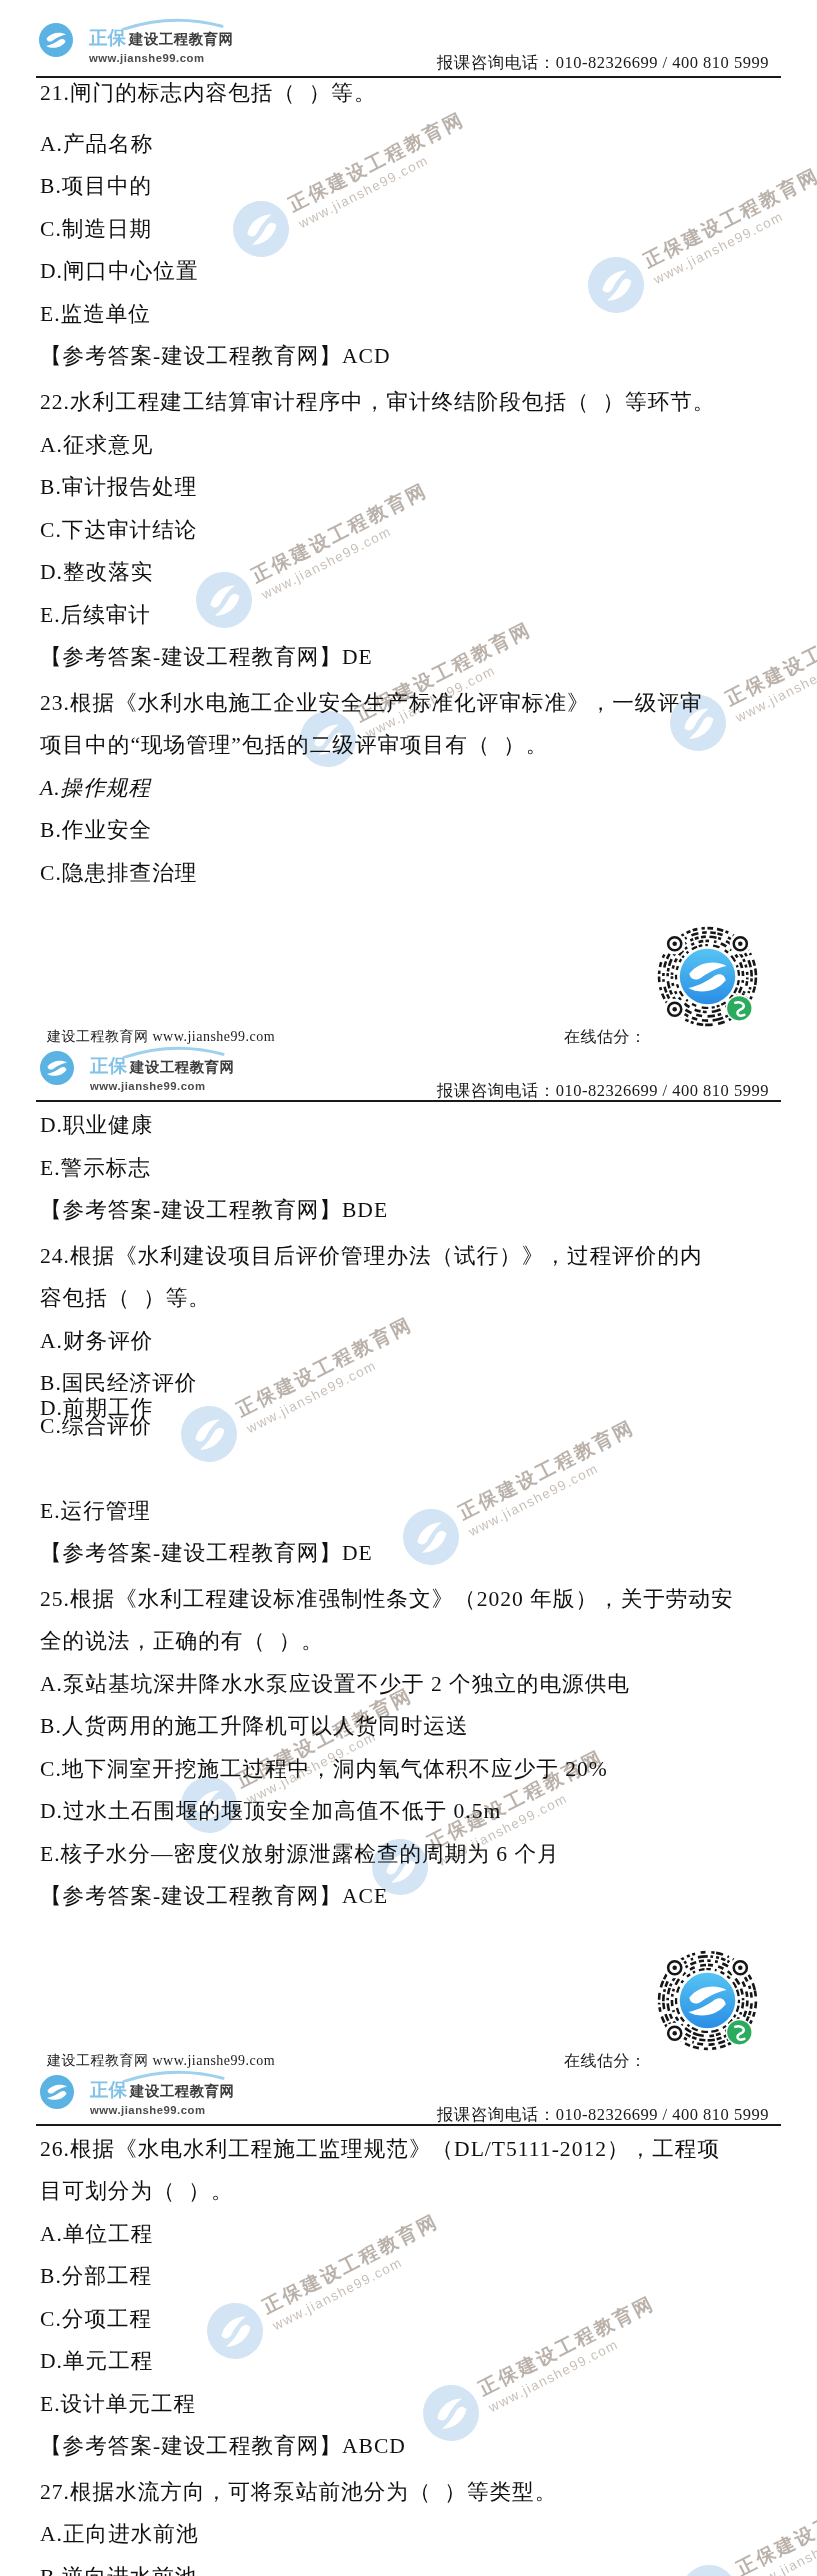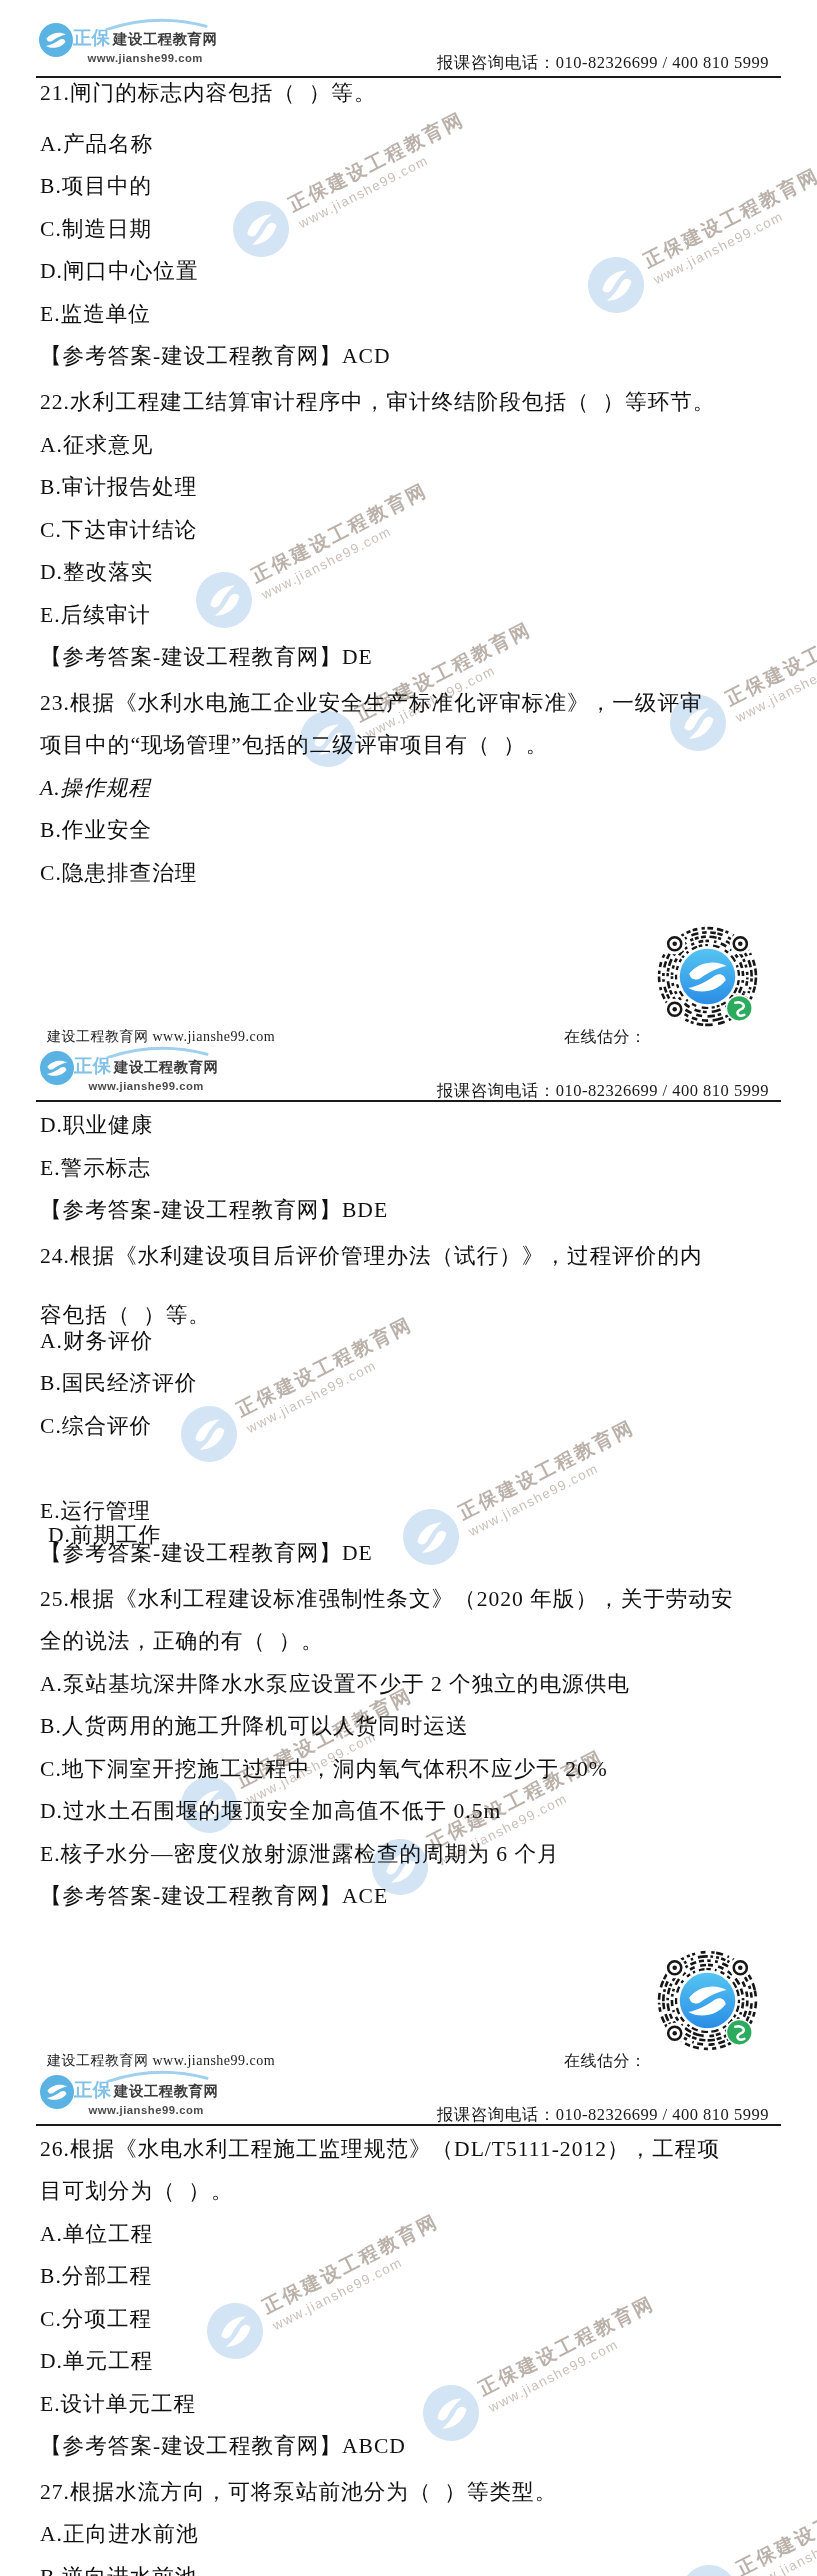--- a/index.html
+++ b/index.html
@@ -1,21 +1,21 @@
 <!DOCTYPE html>
 <html style="font-size:8.2px"><head>
 <meta charset="utf-8">
 <style>
   html,body{margin:0;padding:0;background:#888;}
   #page{position:relative;width:818px;height:3982px;background:#ffffff;overflow:hidden;
         font-family:"Liberation Serif","DejaVu Serif",serif;color:#111;}
   .line{position:absolute;left:40px;transform:translateY(-50%);white-space:pre;
         font-size:21.6px;letter-spacing:1px;color:#101010;}
   
-  .logo{position:absolute;display:flex;align-items:flex-start;gap:0;text-align:center;}
+  .logo{position:absolute;display:flex;align-items:flex-start;gap:16px;}
   .logo-circle{width:34px;height:34px;border-radius:50%;background:#5bb3e4;flex:0 0 auto;
                display:flex;align-items:center;justify-content:center;}
   .logo-circle svg{width:30px;height:30px;}
   .logo-txt{position:relative;padding-top:2.1px;}
   .logo-row1{position:relative;display:flex;align-items:baseline;gap:3.1px;}
   .logo-zb{font-size:18.5px;font-weight:bold;color:#82c2e9;font-family:"Liberation Sans",sans-serif;}
   .logo-site{font-size:14.4px;font-weight:bold;color:#3d3d3d;font-family:"Liberation Sans",sans-serif;letter-spacing:0.5px;}
   .logo-arc{position:absolute;left:32px;top:-8.2px;width:103px;height:13.4px;}
   .logo-url{font-size:11.3px;font-weight:bold;color:#4a4a4a;letter-spacing:0.5px;margin-top:2.1px;
             font-family:"Liberation Sans",sans-serif;}
@@ -279,25 +279,25 @@
         <div class="logo-url">www.jianshe99.com</div>
       </div>
     </div>
     <div class="f-phone" style="top:170px;">报课咨询电话：010-82326699 / 400 810 5999</div>
     <div class="rule" style="top:179px;"></div>
   </div>
       <div class="line" style="top: 1124px;">D.职业健康</div>
       <div class="line" style="top: 1167px;">E.警示标志</div>
       <div class="line" style="top: 1209px;">【参考答案-建设工程教育网】BDE</div>
       <div class="line" style="top: 1255px;">24.根据《水利建设项目后评价管理办法（试行）》，过程评价的内</div>
-      <div class="line" style="top: 1297px; margin-top: 17px;">容包括（  ）等。</div>
+      <div class="line" style="top: 1297px;">容包括（  ）等。</div>
       <div class="line" style="top: 1340px;">A.财务评价</div>
       <div class="line" style="top: 1382px;">B.国民经济评价</div>
       <div class="line" style="top: 1425px;">C.综合评价</div>
-      <div class="line" style="top: 1534px; margin-left: 8px;">D.前期工作</div>
+      <div class="line" style="top: 1407px;">D.前期工作</div>
       <div class="line" style="top: 1510px;">E.运行管理</div>
       <div class="line" style="top: 1552px;">【参考答案-建设工程教育网】DE</div>
       <div class="line" style="top: 1598px;">25.根据《水利工程建设标准强制性条文》（2020 年版），关于劳动安</div>
       <div class="line" style="top: 1640px;">全的说法，正确的有（  ）。</div>
       <div class="line" style="top: 1683px;">A.泵站基坑深井降水水泵应设置不少于 2 个独立的电源供电</div>
       <div class="line" style="top: 1725px;">B.人货两用的施工升降机可以人货同时运送</div>
       <div class="line" style="top: 1768px;">C.地下洞室开挖施工过程中，洞内氧气体积不应少于 20%</div>
       <div class="line" style="top: 1810px;">D.过水土石围堰的堰顶安全加高值不低于 0.5m</div>
       <div class="line" style="top: 1853px;">E.核子水分—密度仪放射源泄露检查的周期为 6 个月</div>
       <div class="line" style="top: 1895px;">【参考答案-建设工程教育网】ACE</div>

